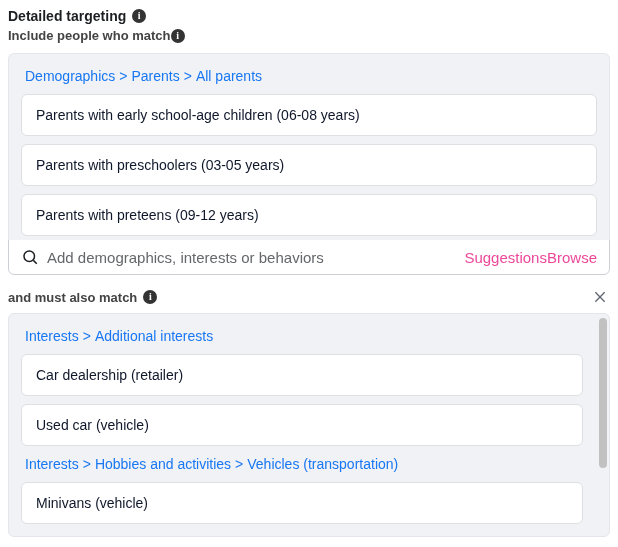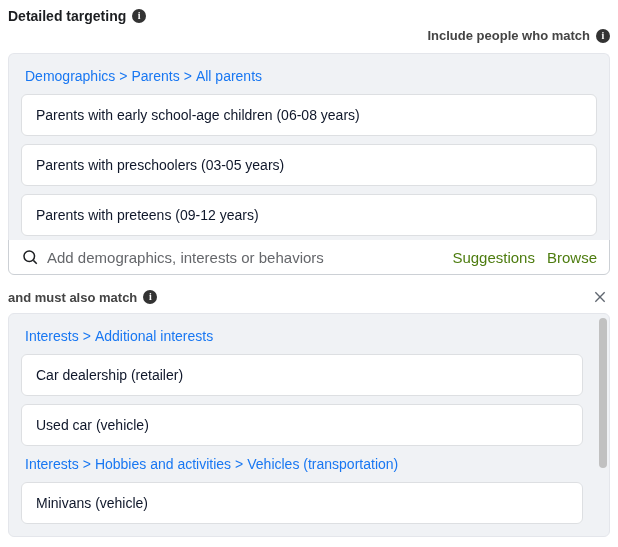--- a/index.html
+++ b/index.html
@@ -22,23 +22,21 @@
       align-items: center;
       gap: 6px;
       margin-bottom: 4px;
     }
     .subtitle {
       font-weight: 600;
       font-size: 13px;
       color: #444;
       display: flex;
       align-items: center;
-      gap: 6px;
       margin-bottom: 10px;
-      justify-content: flex-end;
     }
     .info-icon {
       display: inline-flex;
       align-items: center;
       justify-content: center;
       width: 14px;
       height: 14px;
       border-radius: 50%;
       background: #333;
       color: #fff;
@@ -103,22 +101,21 @@
       outline: none;
       font-size: 15px;
       color: #4c1d95;
       background: transparent;
     }
     .search-row input::placeholder {
       color: #65676b;
     }
     .search-actions {
       display: flex;
-      gap: 12px;
-      color: #4d7c0f;
+      color: #ec4899;
       font-size: 15px;
     }
     .search-actions span {
       cursor: pointer;
     }
     .search-icon {
       width: 18px;
       height: 18px;
       flex-shrink: 0;
     }

